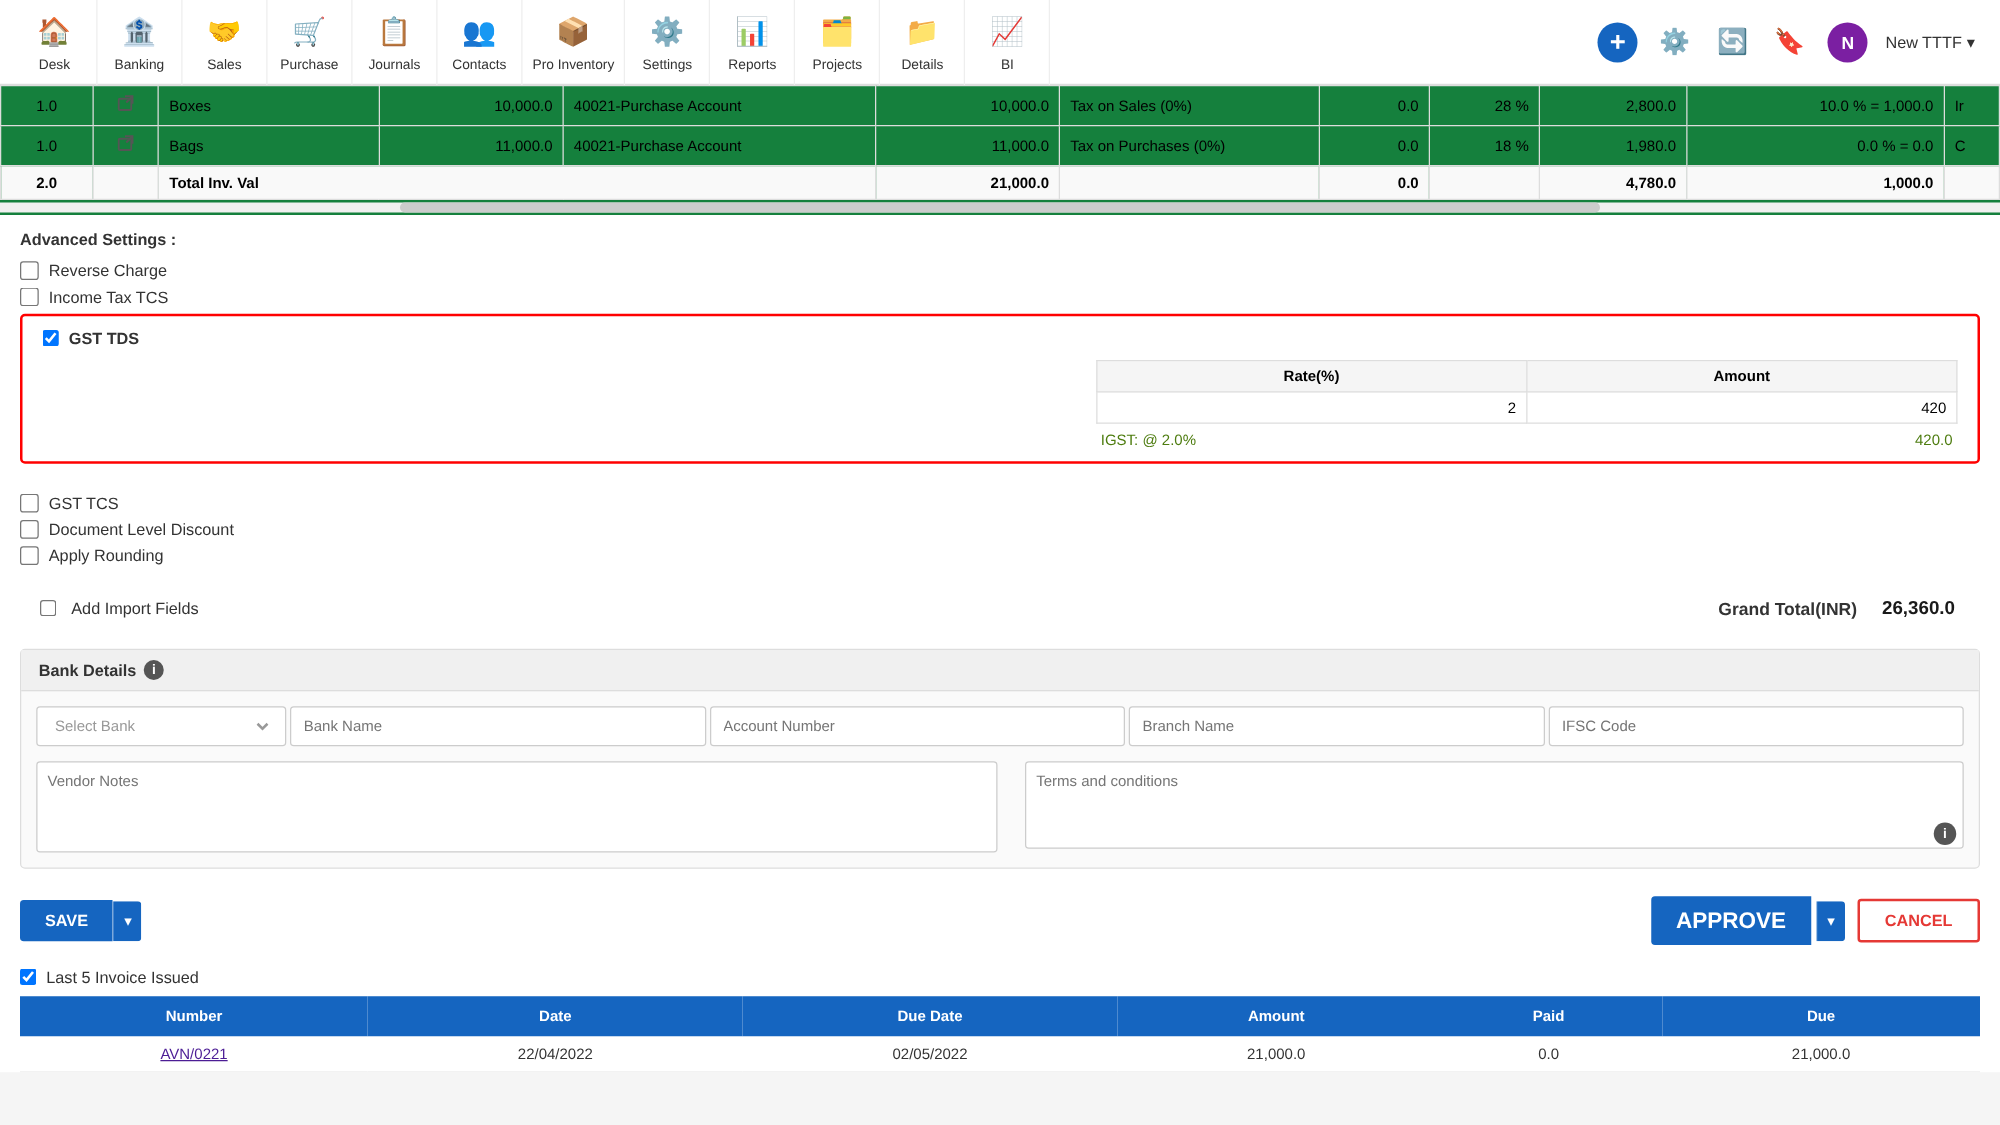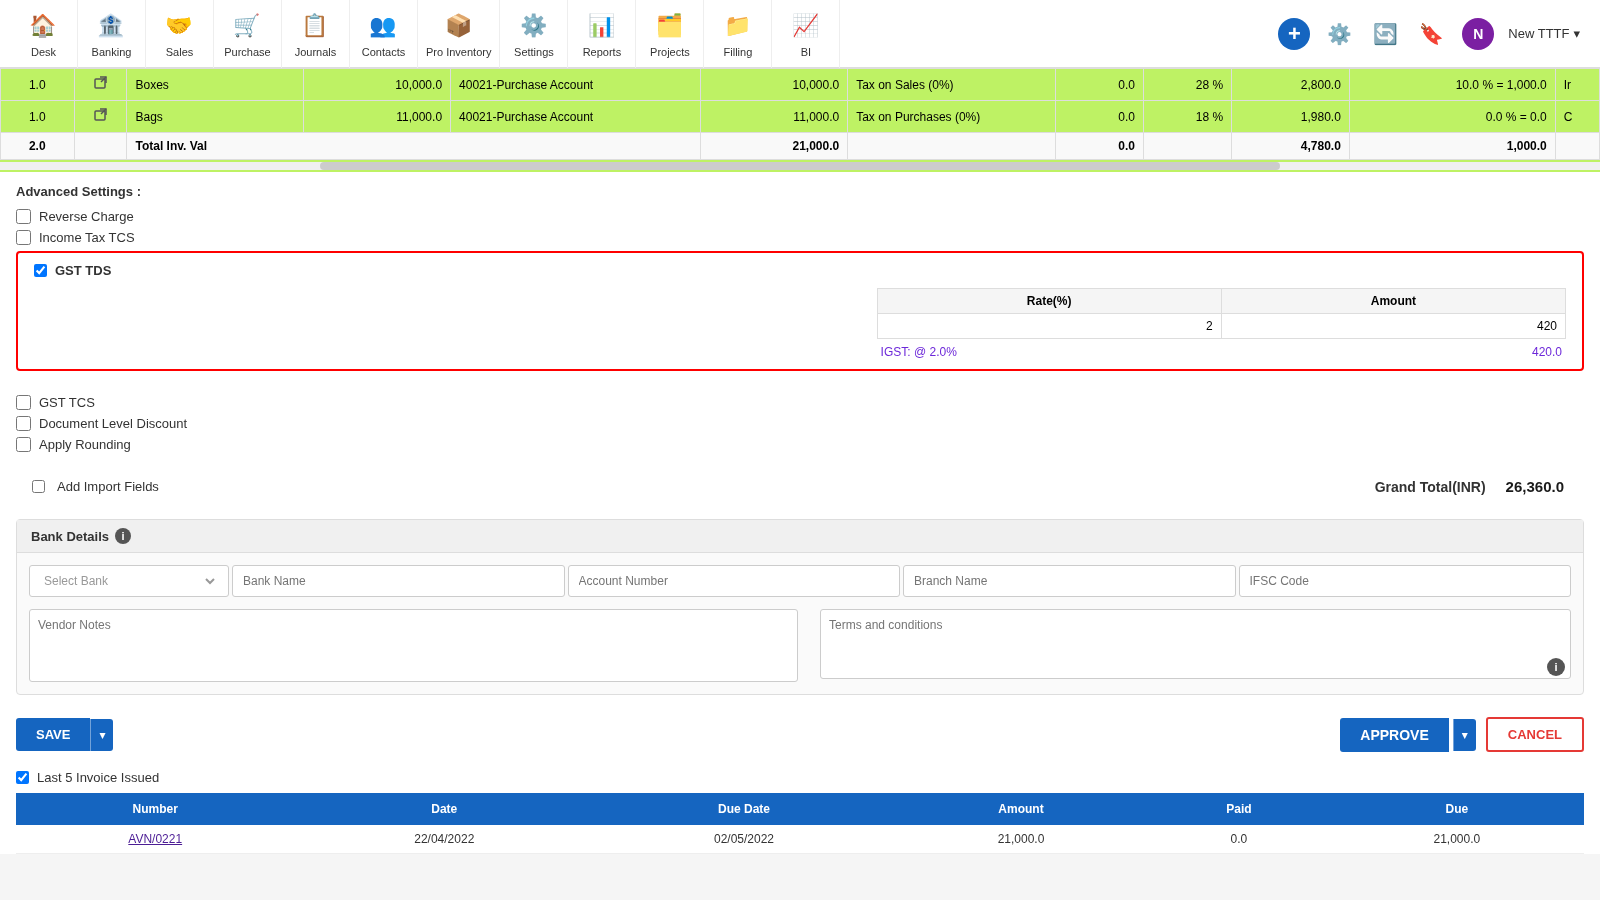--- a/index.html
+++ b/index.html
@@ -146,21 +146,21 @@
     .gst-tds-table th, .gst-tds-table td {
       border: 1px solid #ddd;
       padding: 5px 8px;
     }
     .gst-tds-table th { background: #f5f5f5; font-weight: 600; }
     .gst-tds-table td { text-align: right; }
     .igst-row {
       display: flex;
       justify-content: space-between;
       font-size: 12px;
-      color: #6d28d9;
+      color: #4d7c0f;
       margin-top: 6px;
       padding: 0 4px;
     }
 
     
     .more-checkboxes {
       padding: 6px 16px;
       background: #fff;
     }
 
@@ -307,21 +307,21 @@
       padding: 9px 8px;
       font-size: 12px;
       cursor: pointer;
     }
     .btn-approve {
       background: #1565c0;
       color: #fff;
       border: none;
       border-radius: 3px 0 0 3px;
       padding: 9px 20px;
-      font-size: 14px;
+      font-size: 18px;
       font-weight: bold;
       cursor: pointer;
     }
     .btn-approve-arrow {
       background: #1565c0;
       color: #fff;
       border: none;
       border-left: 1px solid rgba(255,255,255,0.4);
       border-radius: 0 3px 3px 0;
       padding: 9px 8px;
@@ -427,21 +427,21 @@
   <div class="nav-item">
     <div class="nav-icon">📊</div>
     <span>Reports</span>
   </div>
   <div class="nav-item">
     <div class="nav-icon">🗂️</div>
     <span>Projects</span>
   </div>
   <div class="nav-item">
     <div class="nav-icon">📁</div>
-    <span>Filling</span>
+    <span>Details</span>
   </div>
   <div class="nav-item">
     <div class="nav-icon">📈</div>
     <span>BI</span>
   </div>
   <div class="nav-spacer"></div>
   <div class="nav-right">
     <div class="nav-right-icon" style="background:#1565c0;color:#fff;border-radius:50%;font-size:22px;font-weight:bold;">+</div>
     <div class="nav-right-icon">⚙️</div>
     <div class="nav-right-icon">🔄</div>
@@ -449,21 +449,21 @@
     <div class="user-badge">N</div>
     <div class="user-name">
       <span>New TTTF</span>
       <span>▾</span>
     </div>
   </div>
 </div>
 
 <div class="main-content">
 
-  <div style="overflow-x:auto; background:#bef264;">
+  <div style="overflow-x:auto; background:#15803d;">
     <table class="table-area">
       <tbody>
 
         <tr>
           <td class="center" style="width:50px">1.0</td>
           <td class="center" style="width:36px">
             <svg width="16" height="16" viewBox="0 0 16 16" fill="none">
                 <rect x="2" y="4" width="10" height="9" rx="1" stroke="#555" stroke-width="1.5"></rect>
                 <polyline points="7,2 13,2 13,8" stroke="#555" stroke-width="1.5" fill="none"></polyline>
                 <line x1="8" y1="7" x2="13" y2="2" stroke="#555" stroke-width="1.5"></line>

